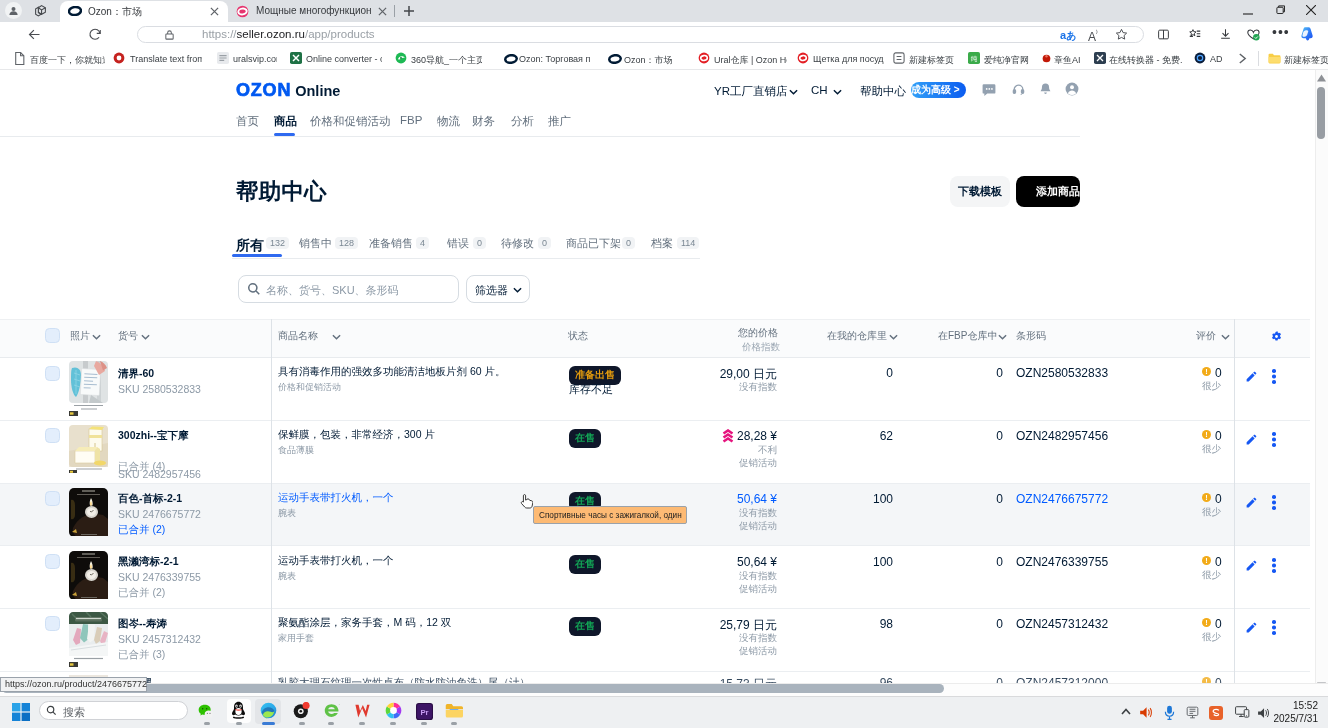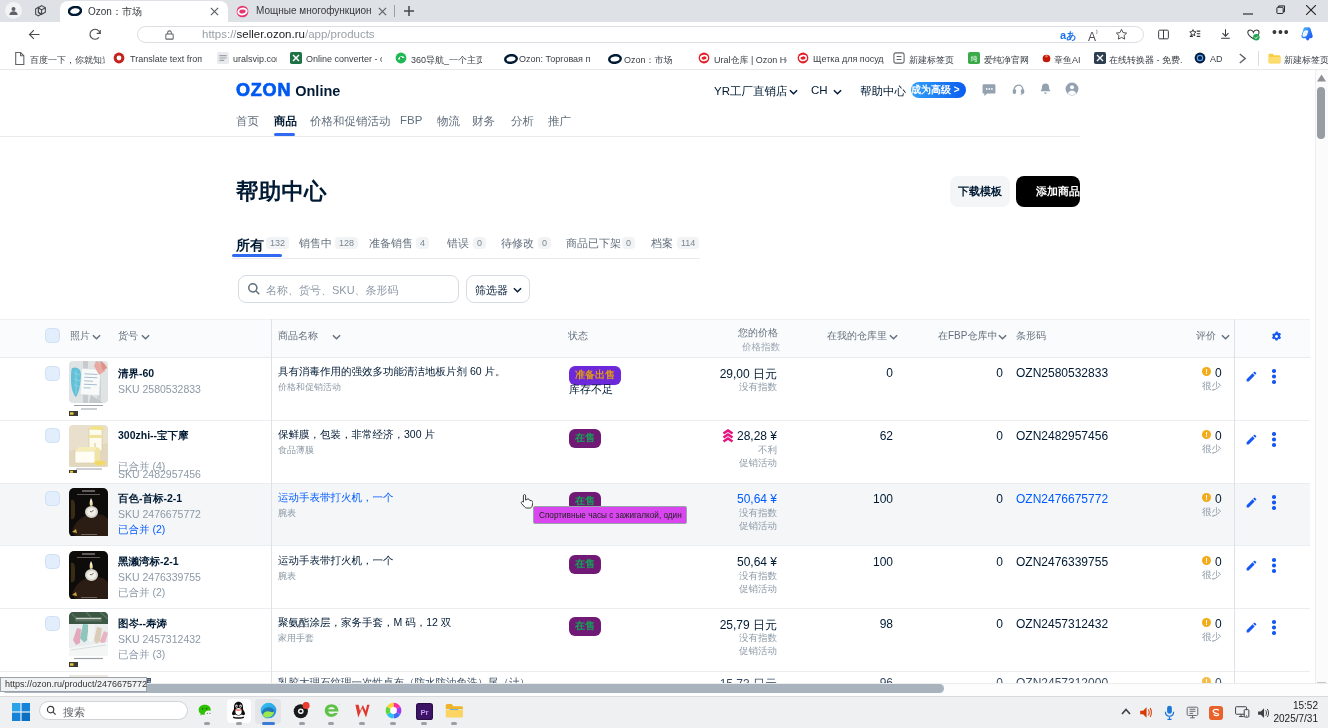--- a/index.html
+++ b/index.html
@@ -16,22 +16,22 @@
 .urltxt { font-size:11.5px; color:#9aa0a6; }
 
 .hdrtxt { font-size:11.5px; color:#001a34; white-space:nowrap; }
 .navtxt { font-size:11.5px; color:#63707e; white-space:nowrap; }
 
 .g1 { color:#8c99a6; }
 .dark { color:#001a34; }
 .blue { color:#005bff !important; }
 .row-line { left:0; width:1310px; height:1px; background:#ebeef1; }
 .badge { position:absolute; font-size:10px; font-weight:bold; padding:2px 6px 3px; border-radius:6px; white-space:nowrap; }
-.badge-green { background:#701a75; color:#12a355; }
-.badge-org { background:#6d28d9; color:#e39b0d; }
+.badge-green { background:#0f172a; color:#12a355; }
+.badge-org { background:#0f172a; color:#e39b0d; }
 .cbx { position:absolute; left:45px; width:15px; height:15px; background:#e3eefc; border:1px solid #cfe0f5; border-radius:4.5px; }
 .warn0 { position:absolute; font-size:11px; color:#001a34; }
 .sub { position:absolute; font-size:9.5px; color:#8c99a6; white-space:nowrap; }
 .r { text-align:right; }
 .tabgray { font-size:11px; color:#63707e; white-space:nowrap; }
 .tabnum { font-size:9px; color:#7a8793; background:#f1f3f5; border-radius:4px; padding:1px 4px; }
 .thd { position:absolute; font-size:10px; color:#63707e; white-space:nowrap; }
 .name { position:absolute; font-size:10.5px; color:#001a34; white-space:nowrap; }
 .sku { position:absolute; font-size:10.5px; color:#8c99a6; white-space:nowrap; }
 .code { position:absolute; left:1016px; font-size:12px; color:#001a34; }
@@ -539,21 +539,21 @@
   <div class="num" style="left:793px;top:5px;width:100px;">96</div>
   <div class="num" style="left:903px;top:5px;width:100px;">0</div>
   <div class="code" style="top:5px;">OZN2457312000</div>
   <div class="abs" style="left:1202px;top:6px;width:9px;height:9px;border-radius:50%;background:#f2ab19;color:#fff;font-size:7.5px;font-weight:bold;text-align:center;line-height:9px;">!</div>
   <div class="num" style="left:1215px;top:5px;">0</div>
 </div>
 
 <svg class="abs" style="left:520px;top:493px;" width="13" height="17" viewBox="0 0 16 20">
     <path d="M5.5 1.5c.8 0 1.4.6 1.4 1.4v5.4l1-.2c.4-2 3.8-1.6 4 .4l2.6.7c1 .3 1.5 1.2 1.3 2.2l-.9 4.3c-.3 1.4-1.4 2.3-2.8 2.3H8.3c-1 0-1.9-.4-2.5-1.2L2 12.6c-.6-.7-.5-1.7.2-2.2.6-.5 1.4-.4 1.9.2l.1.1V2.9c0-.8.6-1.4 1.3-1.4z" fill="#fff" stroke="#222" stroke-width="1.1"></path>
   </svg>
-<div class="abs" style="left:533px;top:506px;width:154px;height:18px;background:#d946ef;border:1px solid #9aa2ab;font-size:8.2px;color:#222;line-height:17px;padding-left:5px;white-space:nowrap;overflow:hidden;border-radius:2px;">Спортивные часы с зажигалкой, один</div>
+<div class="abs" style="left:533px;top:506px;width:154px;height:18px;background:#fdba74;border:1px solid #9aa2ab;font-size:8.2px;color:#222;line-height:17px;padding-left:5px;white-space:nowrap;overflow:hidden;border-radius:2px;">Спортивные часы с зажигалкой, один</div>
 
 <div class="abs" style="left:1315px;top:70px;width:13px;height:613px;background:#fbfbfb;border-left:1px solid #ededed;"></div>
 <svg class="abs" style="left:1317px;top:74px;" width="9" height="8" viewBox="0 0 10 8">
     <path d="M5 0l5 8H0z" fill="#8d9095"></path>
   </svg>
 <div class="abs" style="left:1317px;top:87px;width:8px;height:52px;background:#989da3;border-radius:4px;"></div>
 <svg class="abs" style="left:1317px;top:682px;" width="9" height="8" viewBox="0 0 10 8">
     <path d="M5 8L0 0h10z" fill="#8d9095"></path>
   </svg>
 

